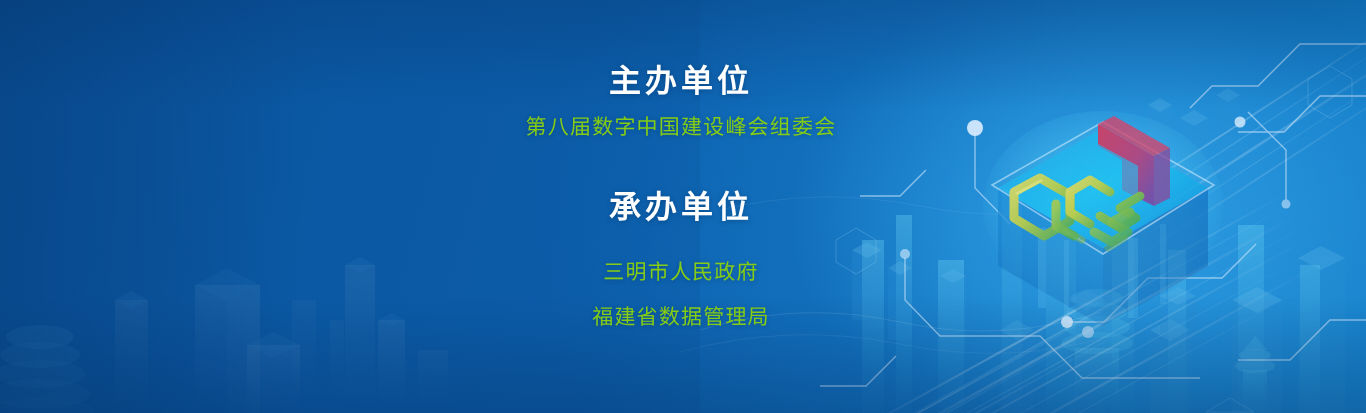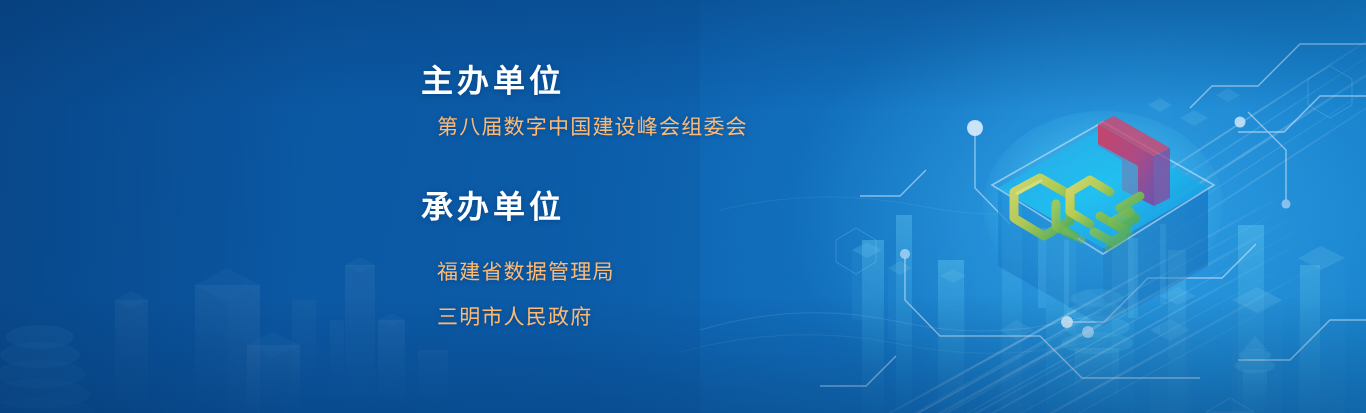--- a/index.html
+++ b/index.html
@@ -51,39 +51,39 @@
     height: 413px;
     display: flex;
     flex-direction: column;
     align-items: center;
     justify-content: center;
     z-index: 6;
   }
   .text-col {
     width: 520px;
     margin-left: -4px;
-    text-align: left;
+    text-align: center;
     color: #ffffff;
     font-family: Liberation Serif, serif;
   }
   .org-title {
     font-size: 32px;
     font-weight: 700;
     letter-spacing: 4px;
     line-height: 1;
     color: #ffffff;
     text-shadow: 0 1px 5px rgba(3,40,86,0.40);
     margin: 0 0 16px 0;
   }
   .org-name {
     font-size: 21px;
     font-weight: 400;
     letter-spacing: 1.2px;
     line-height: 1.38;
-    color: #fdba74;
+    color: #84cc16;
     text-shadow: 0 1px 4px rgba(3,40,86,0.36);
     margin: 16px;
   }
   .block-gap { height: 33px; }
   .org-title.second { margin-bottom: 35px; }
 
   
   .logo-wrap {
     position: absolute;
     left: 978px;
@@ -437,19 +437,19 @@
     <div class="text-col">
 
       <h2 class="org-title">主办单位</h2>
 
       <p class="org-name">第八届数字中国建设峰会组委会</p>
 
       <div class="block-gap"></div>
 
       <h2 class="org-title second">承办单位</h2>
 
+      <p class="org-name">三明市人民政府</p>
       <p class="org-name">福建省数据管理局</p>
-      <p class="org-name">三明市人民政府</p>
 
     </div>
   </div>
 
 </div>
 
 </body></html>

